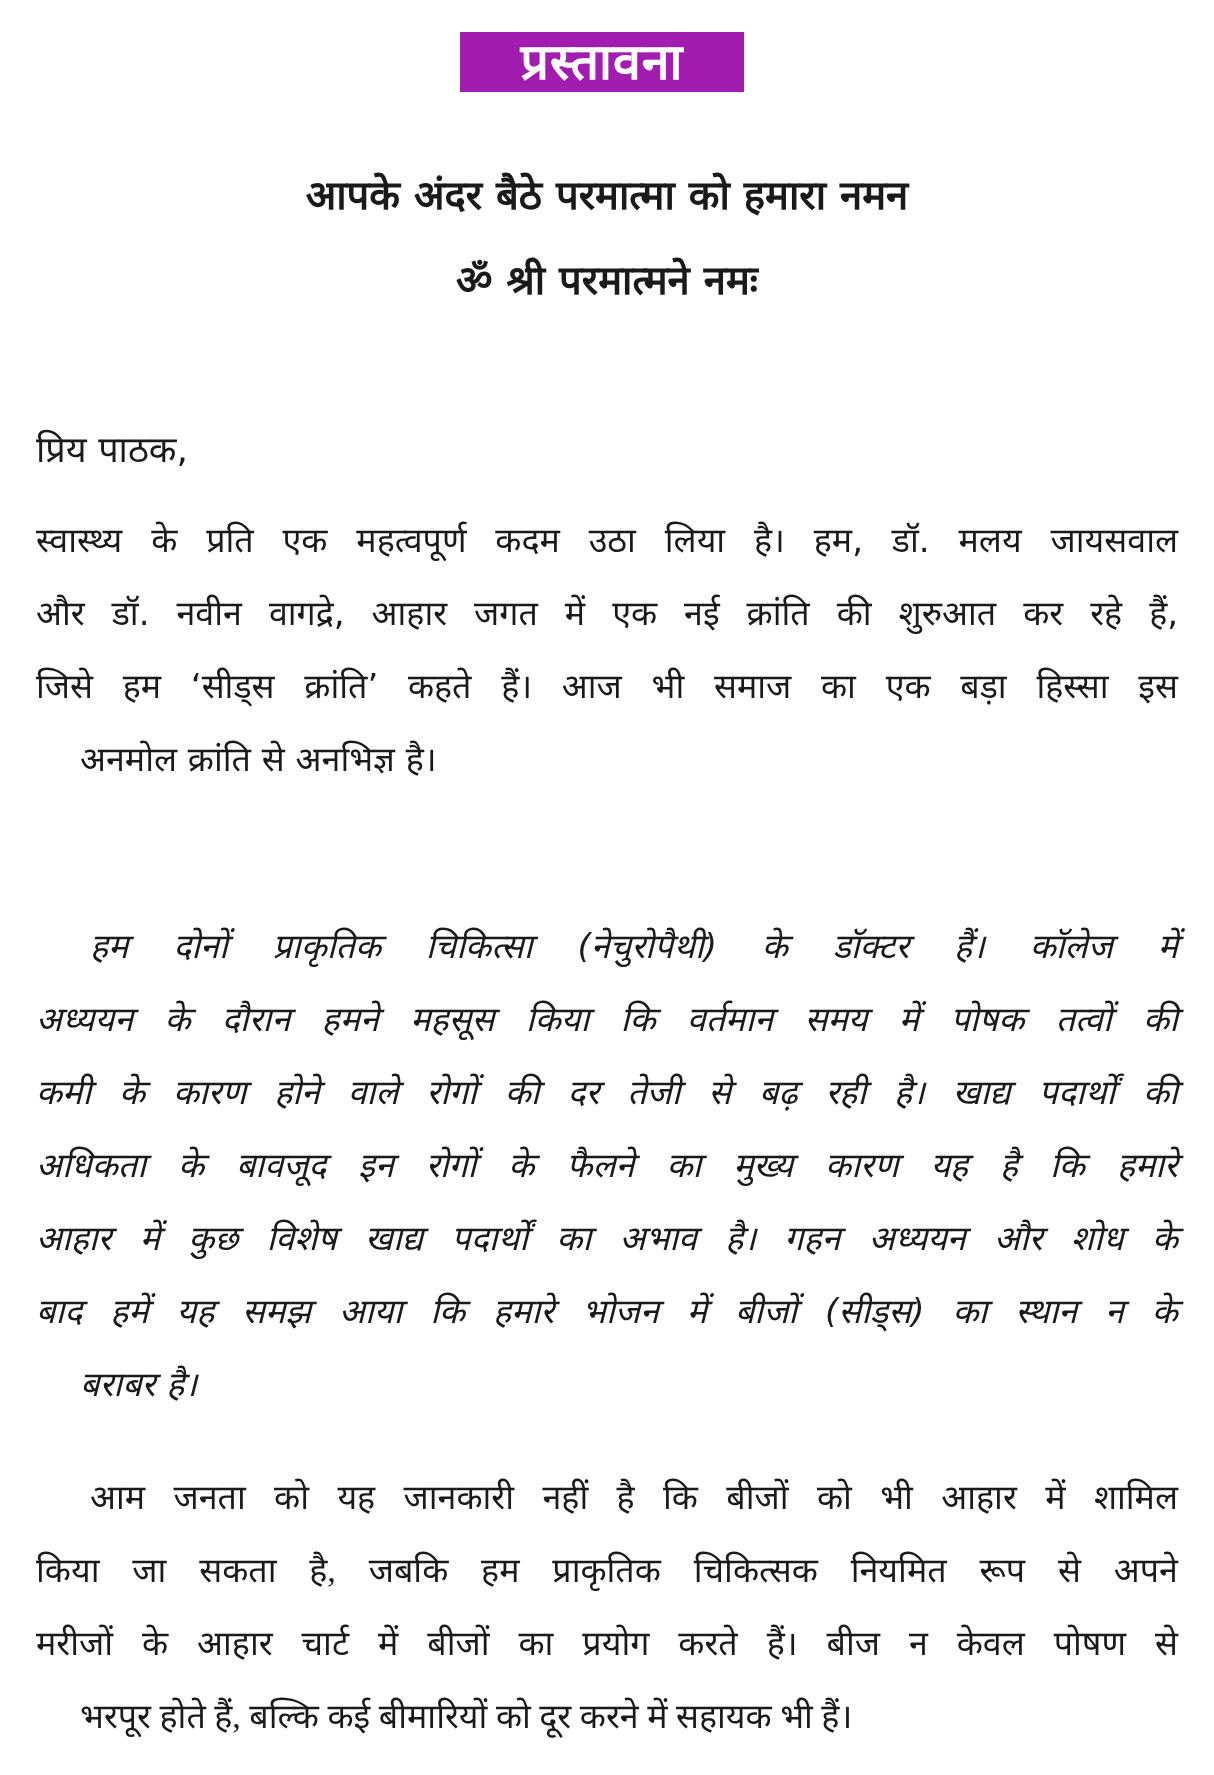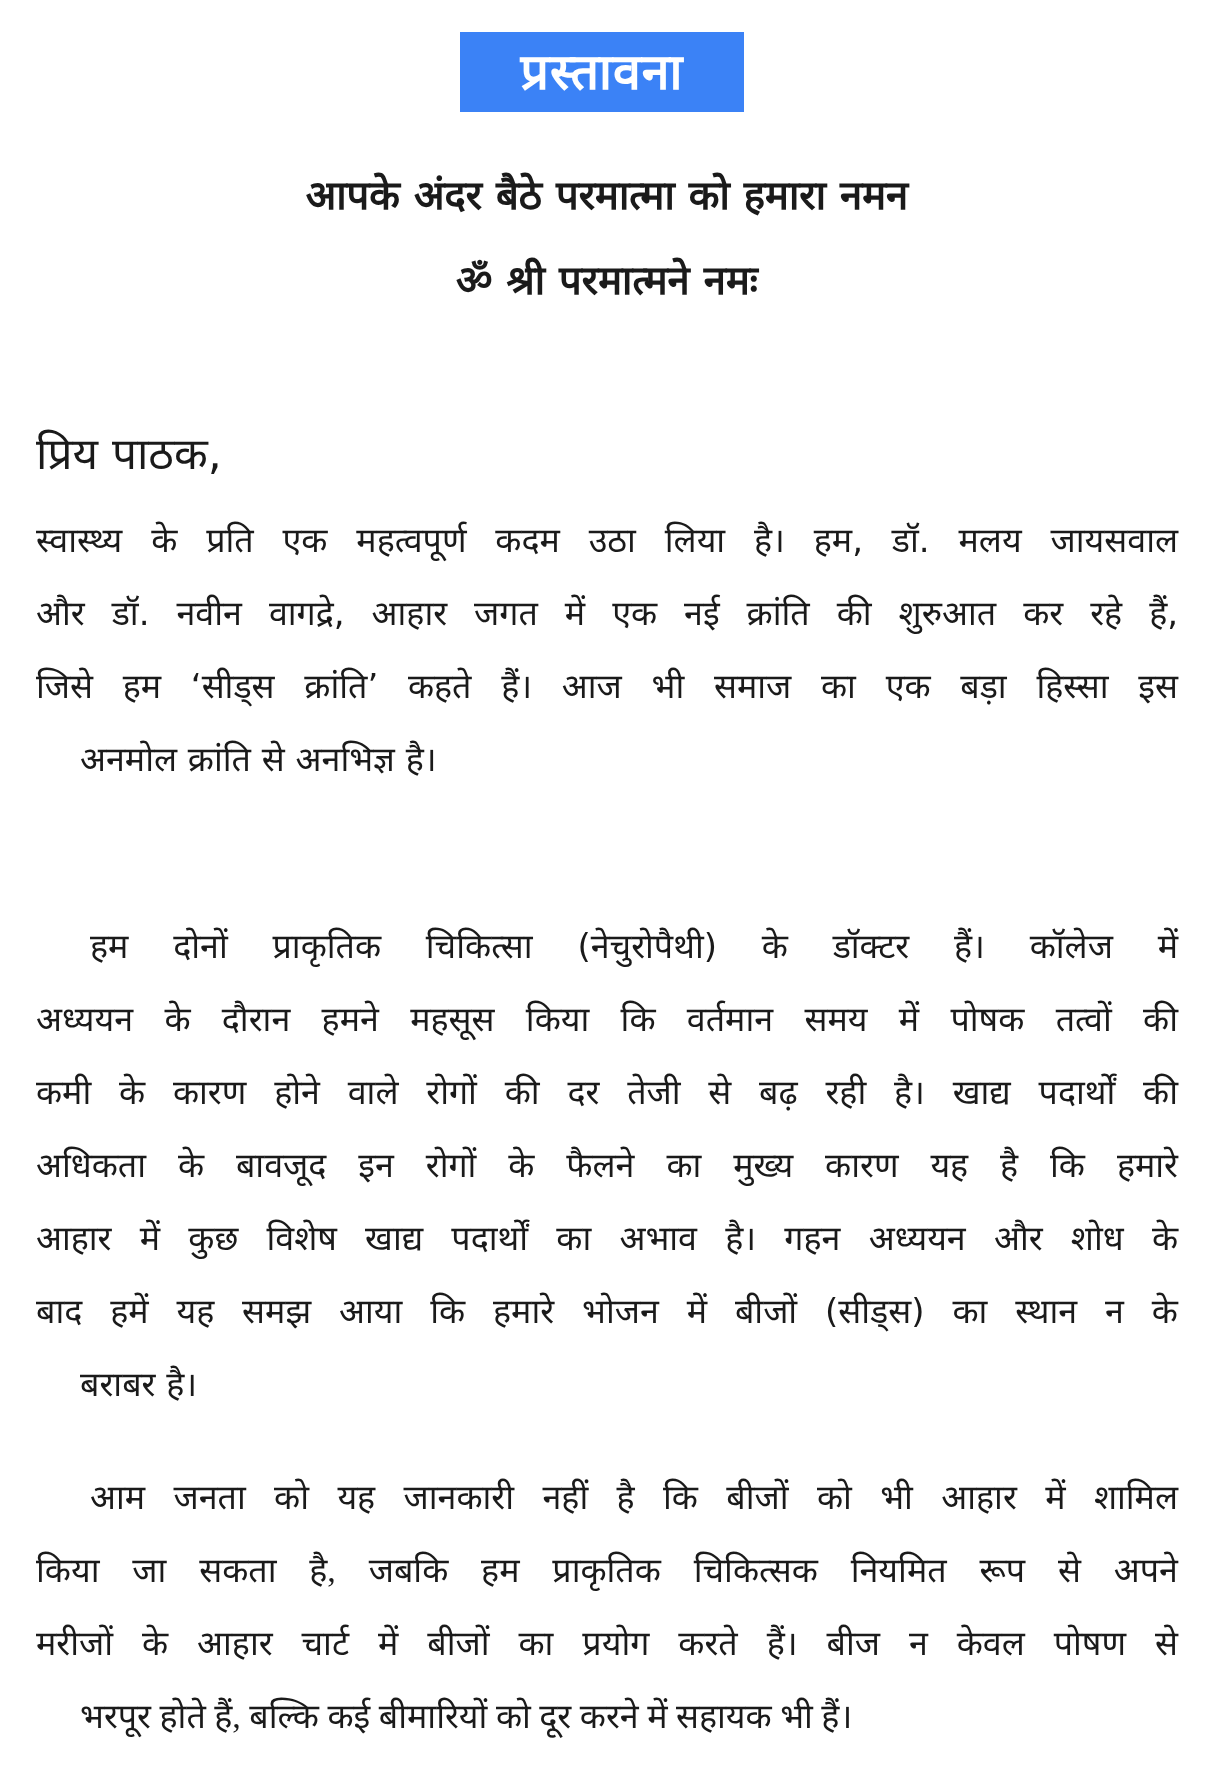--- a/index.html
+++ b/index.html
@@ -13,22 +13,22 @@
       position: relative;
       overflow: hidden;
       color: #1a1a1a;
       font-family: "DejaVu Sans", "Liberation Sans", sans-serif;
     }
     .title-box {
       position: absolute;
       left: 460px;
       top: 32px;
       width: 284px;
-      height: 80px;
-      background: #3b82f6;
+      height: 60px;
+      background: #a21caf;
       display: flex;
       align-items: center;
       justify-content: center;
     }
     .title-text {
       color: #ffffff;
       font-weight: bold;
       font-size: 50px;
       line-height: 1;
       letter-spacing: 1px;
@@ -43,21 +43,21 @@
       line-height: 1;
       color: #1a1a1a;
     }
     .heading.h1 { top: 175px; }
     .heading.h2 { top: 260px; }
 
     .salutation {
       position: absolute;
       left: 36px;
       top: 432px;
-      font-size: 44px;
+      font-size: 36px;
       line-height: 1;
       text-align: center;
     }
     .body-text {
       position: absolute;
       left: 36px;
       width: 1142px;
       font-size: 34px;
     }
     .line {
@@ -68,21 +68,21 @@
       text-align-last: justify;
     }
     .line.last {
       text-align-last: left;
       margin-left: 44px;
     }
     .line.indent {
       padding-left: 54px;
     }
     .para1 { top: 504px; }
-    .para2 { top: 910px; }
+    .para2 { top: 910px; font-style: italic; }
     .para3 { top: 1461px; font-family: Liberation Serif, serif; }
   </style>
 </head>
 <body>
 
 <div class="title-box">
   <span class="title-text">प्रस्तावना</span>
 </div>
 
 <div class="heading h1">आपके अंदर बैठे परमात्मा को हमारा नमन</div>

